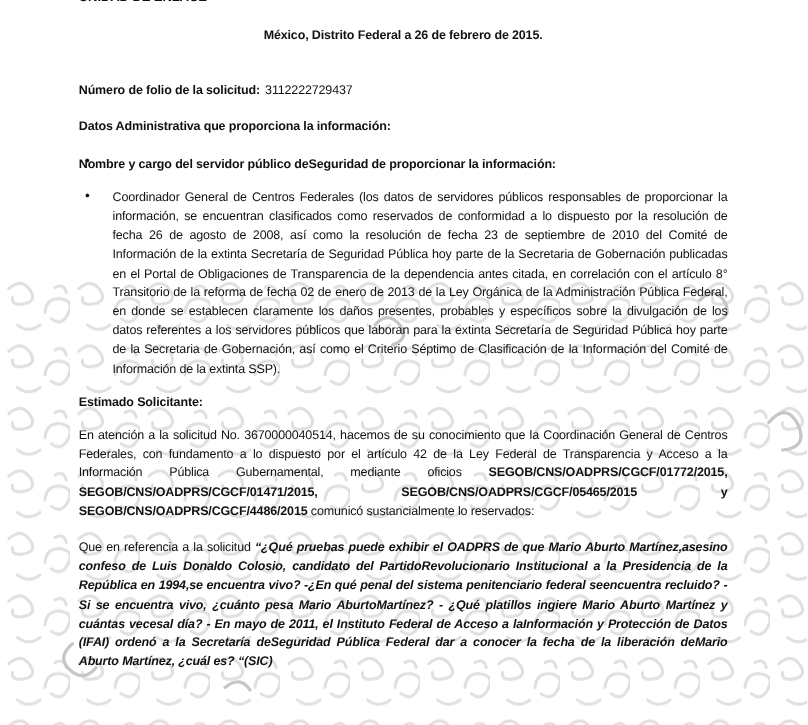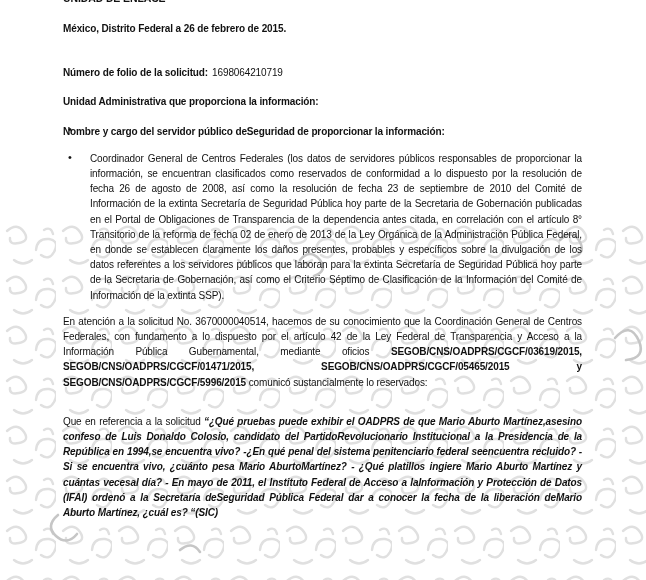--- a/index.html
+++ b/index.html
@@ -13,31 +13,31 @@
     line-height:15.2px;
     letter-spacing:-0.12px;
     color:#111111;
   }
   .watermark{position:absolute;left:0;top:220px;pointer-events:none;}
   .content{position:absolute;left:0;top:0;width:646px;height:580px;padding:0 64px 0 63px;box-sizing:border-box;}
   .b{font-weight:bold;text-align:right;}
   .bi{font-weight:bold;font-style:italic;}
   .clip{height:6px;overflow:hidden;}
   .clip span{display:block;margin-top:-9px;font-weight:bold;font-size:10.5px;}
-  .dateline{margin-top:15px;text-align:left;font-weight:bold;}
+  .dateline{margin-top:15px;text-align:center;font-weight:bold;}
   .folio{margin-top:29px;}
   .folio .val{margin-left:4px;font-weight:normal;}
   .h{margin-top:14px;font-weight:bold;}
   .bullet{margin-top:13px;position:relative;padding-left:27px;}
   .bullet .dot{position:absolute;left:5px;top:-1px;font-size:11px;}
   .just{text-align:justify;}
   .para-servidor{margin-top:12px;}
   .salutation{margin-top:12px;font-weight:bold;}
   .para-atencion{margin-top:11px;}
-  .para-referencia{margin-top:24px;}
+  .para-referencia{margin-top:14px;}
   p,div{margin:0;}
 </style>
 </head>
 <body>
 
 <div class="page">
 
   <svg class="watermark" width="646" height="360" viewBox="0 0 646 360" aria-hidden="true">
     <defs>
       <pattern id="wm" width="56" height="50" patternUnits="userSpaceOnUse">
@@ -61,44 +61,45 @@
 
   <div class="content">
 
     <div class="clip">
       <span>UNIDAD DE ENLACE</span>
     </div>
 
     <div class="dateline">México, Distrito Federal a 26 de febrero de 2015.</div>
 
     <div class="folio">
-      <span class="b">Número de folio de la solicitud:</span><span class="val">1698064210719</span>
+      <span class="b">Número de folio de la solicitud:</span><span class="val">3112222729437</span>
     </div>
 
-    <div class="h">Unidad Administrativa que proporciona la información:</div>
+    <div class="h">Datos Administrativa que proporciona la información:</div>
 
     <div class="bullet">
       <span class="dot">•</span>
     </div>
 
     <div class="h">Nombre y cargo del servidor público deSeguridad de proporcionar la información:</div>
 
     <div class="bullet just para-servidor">
       <span class="dot">•</span>
       <span>Coordinador General de Centros Federales (los datos de servidores públicos responsables de proporcionar la información, se encuentran clasificados como reservados de conformidad a lo dispuesto por la resolución de fecha 26 de agosto de 2008, así como la resolución de fecha 23 de septiembre de 2010 del Comité de Información de la extinta Secretaría de Seguridad Pública hoy parte de la Secretaria de Gobernación publicadas en el Portal de Obligaciones de Transparencia de la dependencia antes citada, en correlación con el artículo 8° Transitorio de la reforma de fecha 02 de enero de 2013 de la Ley Orgánica de la Administración Pública Federal, en donde se establecen claramente los daños presentes, probables y específicos sobre la divulgación de los datos referentes a los servidores públicos que laboran para la extinta Secretaría de Seguridad Pública hoy parte de la Secretaria de Gobernación, así como el Criterio Séptimo de Clasificación de la Información del Comité de Información de la extinta SSP).</span>
     </div>
 
+    <div class="salutation">Estimado Solicitante:</div>
 
     <div class="just para-atencion">
       <span>En atención a la solicitud No. 3670000040514, hacemos de su conocimiento que la Coordinación General de Centros Federales, con fundamento a lo dispuesto por el artículo 42 de la Ley Federal de Transparencia y Acceso a la Información Pública Gubernamental, mediante oficios</span>
-      <span class="b">SEGOB/CNS/OADPRS/CGCF/03619/2015,</span>
+      <span class="b">SEGOB/CNS/OADPRS/CGCF/01772/2015,</span>
       <span class="b">SEGOB/CNS/OADPRS/CGCF/01471/2015,</span>
       <span class="b">SEGOB/CNS/OADPRS/CGCF/05465/2015</span>
       <span class="b">y</span>
-      <span class="b">SEGOB/CNS/OADPRS/CGCF/5996/2015</span>
+      <span class="b">SEGOB/CNS/OADPRS/CGCF/4486/2015</span>
       <span>comunicó sustancialmente lo reservados:</span>
     </div>
 
     <div class="just para-referencia">
       <span>Que en referencia a la solicitud</span>
       <span class="bi">“¿Qué pruebas puede exhibir el OADPRS de que Mario Aburto Martínez,asesino confeso de Luis Donaldo Colosio, candidato del PartidoRevolucionario Institucional a la Presidencia de la República en 1994,se encuentra vivo? -¿En qué penal del sistema penitenciario federal seencuentra recluido? - Si se encuentra vivo, ¿cuánto pesa Mario AburtoMartínez? - ¿Qué platillos ingiere Mario Aburto Martínez y cuántas vecesal día? - En mayo de 2011, el Instituto Federal de Acceso a laInformación y Protección de Datos (IFAI) ordenó a la Secretaría deSeguridad Pública Federal dar a conocer la fecha de la liberación deMario Aburto Martínez, ¿cuál es? “(SIC)</span>
     </div>
 
   </div>
 </div>

